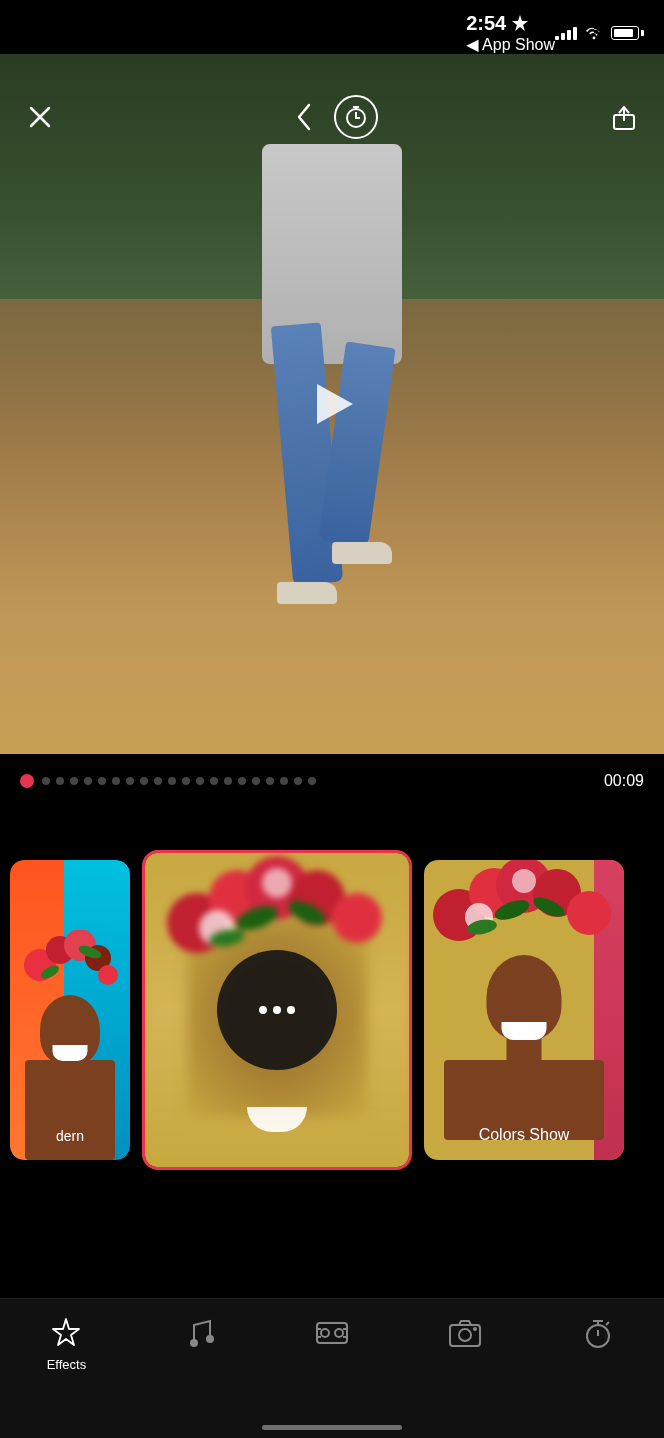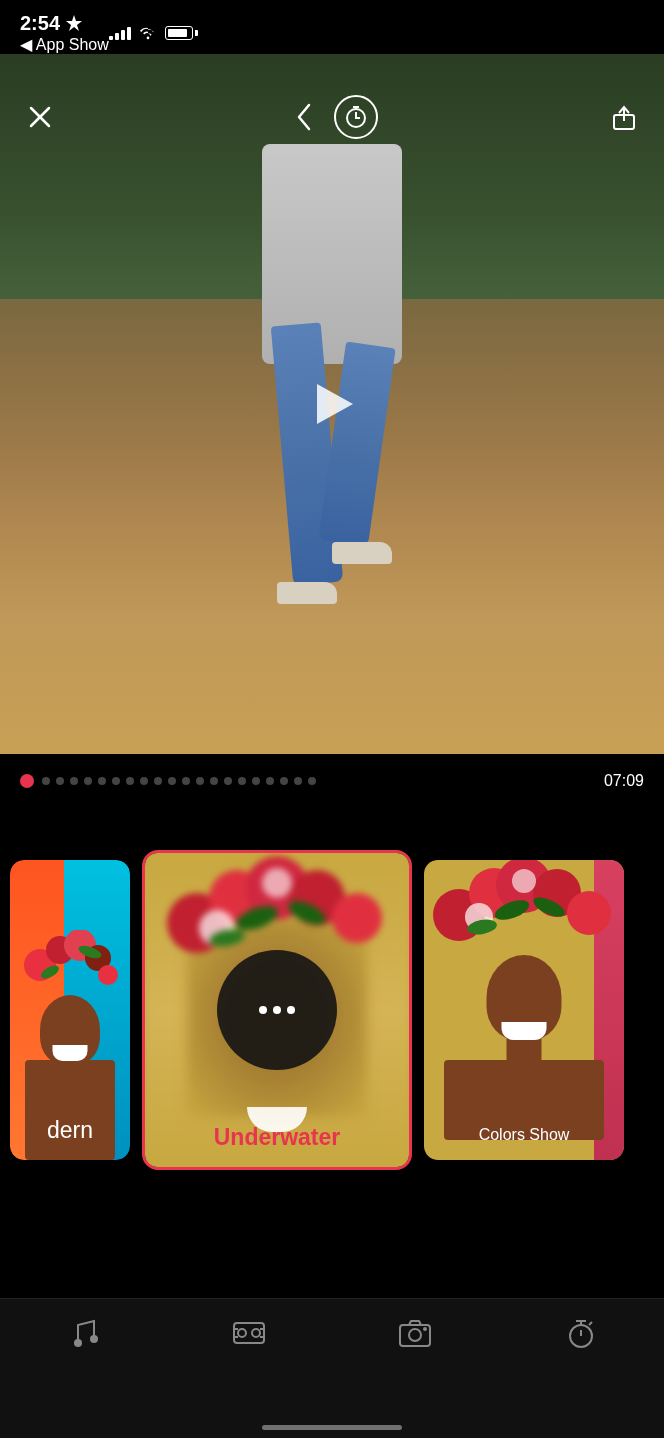--- a/index.html
+++ b/index.html
@@ -17,21 +17,21 @@
     
     .status-bar {
       position: absolute;
       top: 0;
       left: 0;
       right: 0;
       height: 54px;
       background: #000;
       display: flex;
       align-items: center;
-      justify-content: flex-start;
+      justify-content: flex-end;
       padding: 12px 20px 0;
       z-index: 100;
     }
 
     .status-left {
       display: flex;
       flex-direction: column;
     }
 
     .status-time {
@@ -420,21 +420,21 @@
       background: #fff;
     }
 
     
     .card-label {
       position: absolute;
       bottom: 16px;
       left: 0;
       right: 0;
       text-align: center;
-      font-size: 23px;
+      font-size: 14px;
       font-weight: 500;
     }
 
     .label-pink {
       color: #e8344e;
     }
 
     .label-white {
       color: #fff;
     }
@@ -621,21 +621,21 @@
     <div class="timeline-dot"></div>
     <div class="timeline-dot"></div>
     <div class="timeline-dot"></div>
     <div class="timeline-dot"></div>
     <div class="timeline-dot"></div>
     <div class="timeline-dot"></div>
     <div class="timeline-dot"></div>
     <div class="timeline-dot"></div>
     <div class="timeline-dot"></div>
   </div>
-  <div class="timeline-time">07:09</div>
+  <div class="timeline-time">00:09</div>
 </div>
 
 <div class="filters-area">
 
   <div class="filter-card filter-card-first">
     <div style="position:relative; width:100%; height:100%; border-radius:14px; overflow:hidden;">
 
       <div class="card1-left"></div>
       <div class="card1-right"></div>
 
@@ -685,21 +685,20 @@
       </svg>
 
       <div class="blur-overlay">
         <div class="blur-dot"></div>
         <div class="blur-dot"></div>
         <div class="blur-dot"></div>
       </div>
 
       <div style="position:absolute; bottom:35px; left:50%; transform:translateX(-50%); width:60px; height:25px; background:white; border-radius: 0 0 30px 30px; opacity:0.9;"></div>
 
-      <div class="card-label label-pink" style="z-index:10; font-weight:600;">Underwater</div>
     </div>
   </div>
 
   <div class="filter-card filter-card-third">
     <div style="position:relative; width:100%; height:100%; border-radius:12px; overflow:hidden;">
 
       <div style="position:absolute; inset:0; background: #c8a840;"></div>
       <div style="position:absolute; top:0; right:0; width:30px; bottom:0; background: linear-gradient(180deg, #d84060 0%, #c03050 100%);"></div>
 
       <svg width="200" height="110" viewBox="0 0 200 110" style="position:absolute; top:-5px; left:50%; transform:translateX(-50%);">
@@ -723,20 +722,28 @@
       <div style="position:absolute; top:162px; left:50%; transform:translateX(-50%); width:45px; height:18px; background:white; border-radius:0 0 12px 12px;"></div>
 
       <div class="card-label label-white" style="z-index:10; font-size:16px;">Colors Show</div>
     </div>
   </div>
 
 </div>
 
 <div class="tab-bar">
 
+  <div class="tab-item">
+    <div class="tab-icon">
+      <svg width="34" height="34" viewBox="0 0 34 34" fill="none">
+        <path d="M17 3 L20 13 L30 13 L22 19 L25 29 L17 23 L9 29 L12 19 L4 13 L14 13 Z" stroke="white" stroke-width="1.8" fill="none" stroke-linejoin="round"></path>
+      </svg>
+    </div>
+    <div class="tab-label tab-label-active">Effects</div>
+  </div>
 
   <div class="tab-item">
     <div class="tab-icon">
       <svg width="30" height="32" viewBox="0 0 30 32" fill="none" stroke="#888" stroke-width="2">
         <path d="M10 26 L10 8 L26 4 L26 22" stroke-linecap="round"></path>
         <circle cx="10" cy="26" r="4" fill="#888" stroke="none"></circle>
         <circle cx="26" cy="22" r="4" fill="#888" stroke="none"></circle>
       </svg>
     </div>
     <div class="tab-label"></div>

